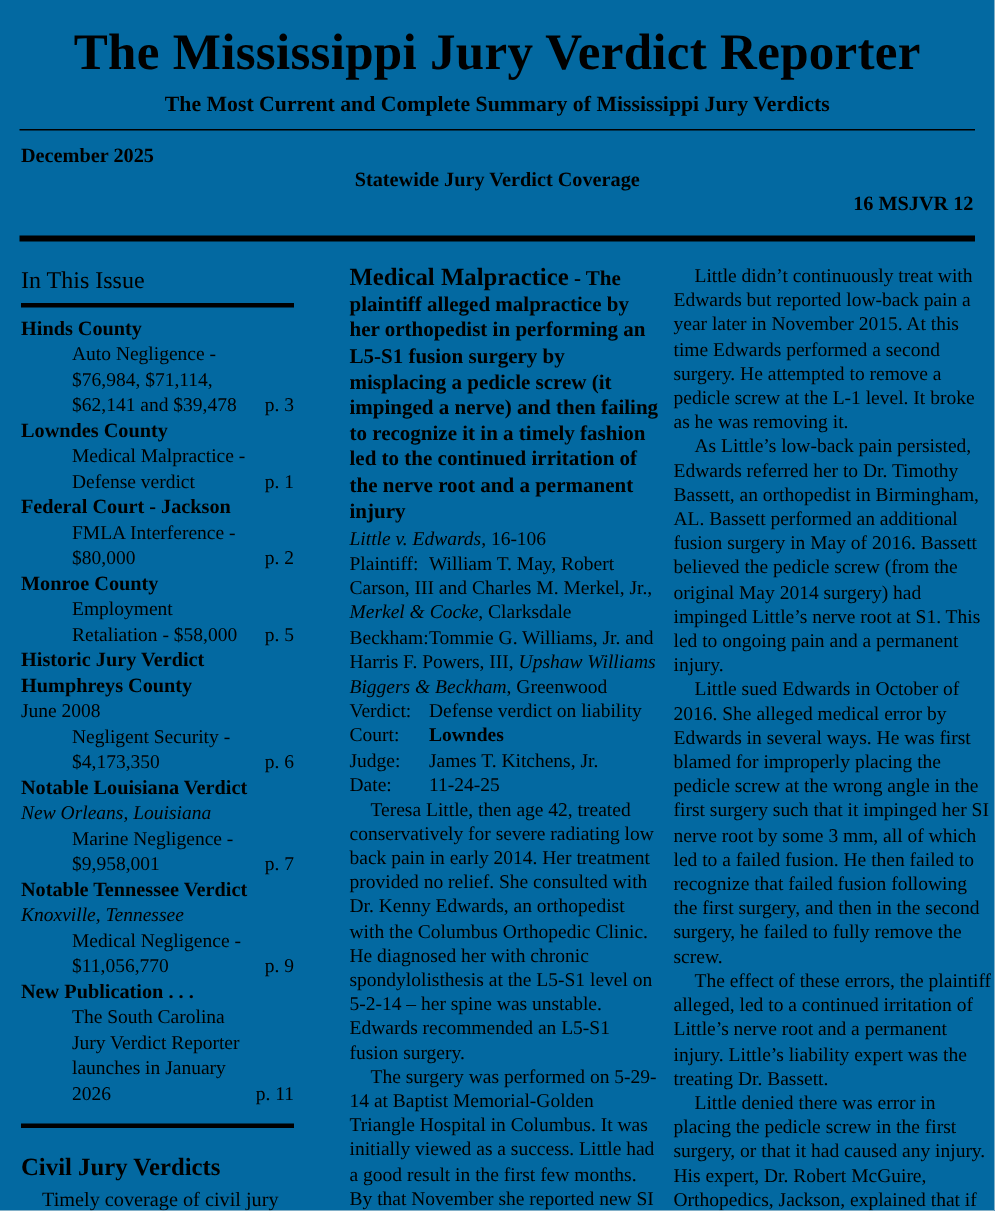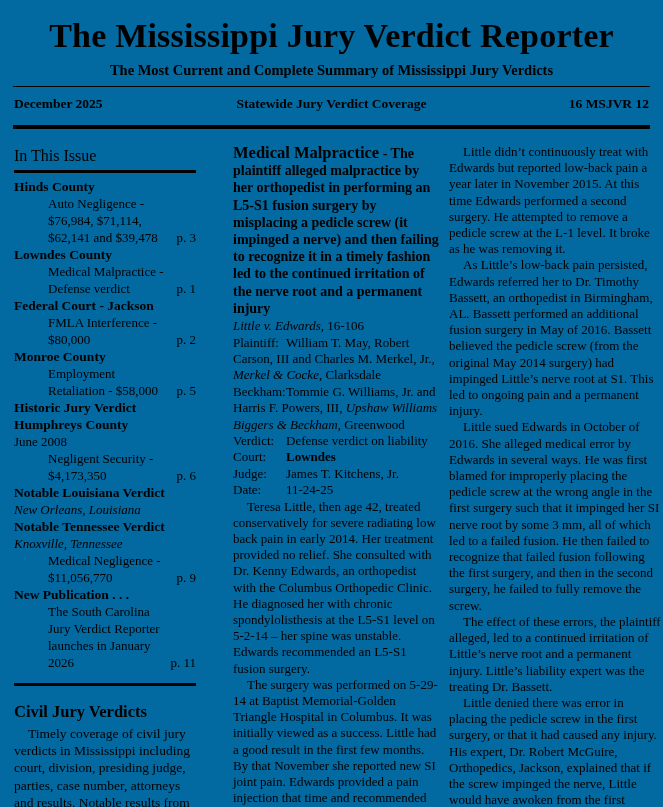--- a/index.html
+++ b/index.html
@@ -14,21 +14,21 @@
     font-size:34px;font-weight:bold;text-align:center;
     margin:0;line-height:40px;letter-spacing:0.2px;
   }
   .nl-subtitle{
     font-size:14.5px;font-weight:bold;text-align:center;
     margin-top:5px;line-height:18px;
   }
   .rule-thin{border-top:1.5px solid #000;margin:7px 13px 0 13px;}
   .dateline{
     display:flex;margin:9px 14px 0 14px;
-    font-weight:bold;font-size:13.5px;line-height:16px;
+    font-weight:bold;font-size:13.5px;line-height:16px;flex-direction:column;
   }
   .dateline .dl-left{flex:1;text-align:left;}
   .dateline .dl-center{flex:2;text-align:center;}
   .dateline .dl-right{flex:1;text-align:right;}
   .rule-thick{border-top:4px solid #000;margin:13px 13px 0 13px;}
   
   .columns{display:flex;padding:15px 0 0 14px;}
   .col1{width:182px;margin-right:37px;}
   .col2{width:206px;margin-right:10px;}
   .col3{width:214px;}
@@ -112,20 +112,24 @@
             <div class="toc-head bold">Humphreys County</div>
             <div class="toc-head plain">June 2008</div>
             <div class="toc-item">
               <span class="toc-text">Negligent Security - $4,173,350</span>
               <span class="toc-page">p. 6</span>
             </div>
           </div>
           <div class="toc-entry">
             <div class="toc-head bold">Notable Louisiana Verdict</div>
             <div class="toc-head italic">New Orleans, Louisiana</div>
+            <div class="toc-item">
+              <span class="toc-text">Marine Negligence - $9,958,001</span>
+              <span class="toc-page">p. 7</span>
+            </div>
           </div>
           <div class="toc-entry">
             <div class="toc-head bold">Notable Tennessee Verdict</div>
             <div class="toc-head italic">Knoxville, Tennessee</div>
             <div class="toc-item">
               <span class="toc-text">Medical Negligence - $11,056,770</span>
               <span class="toc-page">p. 9</span>
             </div>
           </div>
           <div class="toc-entry">

